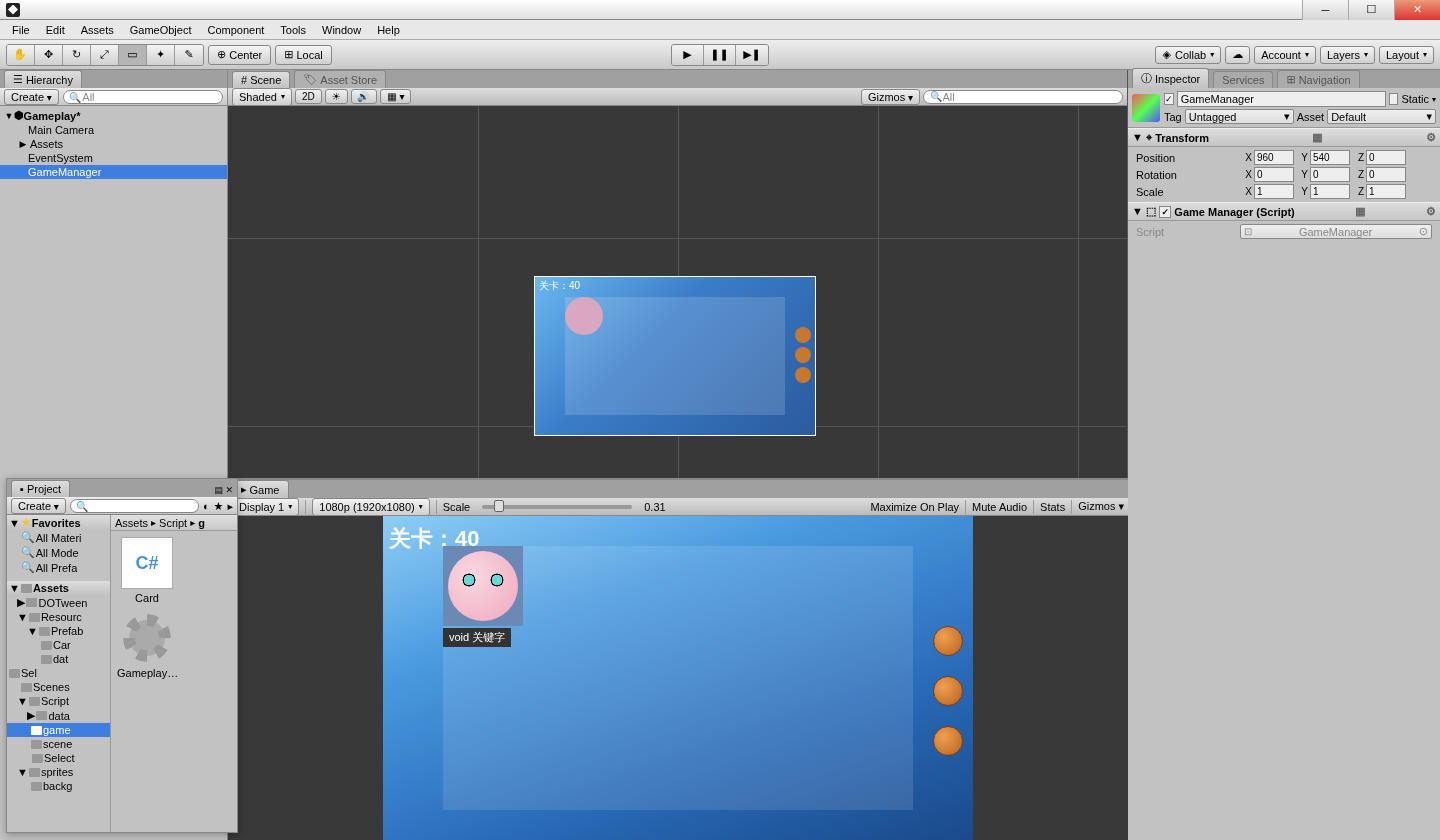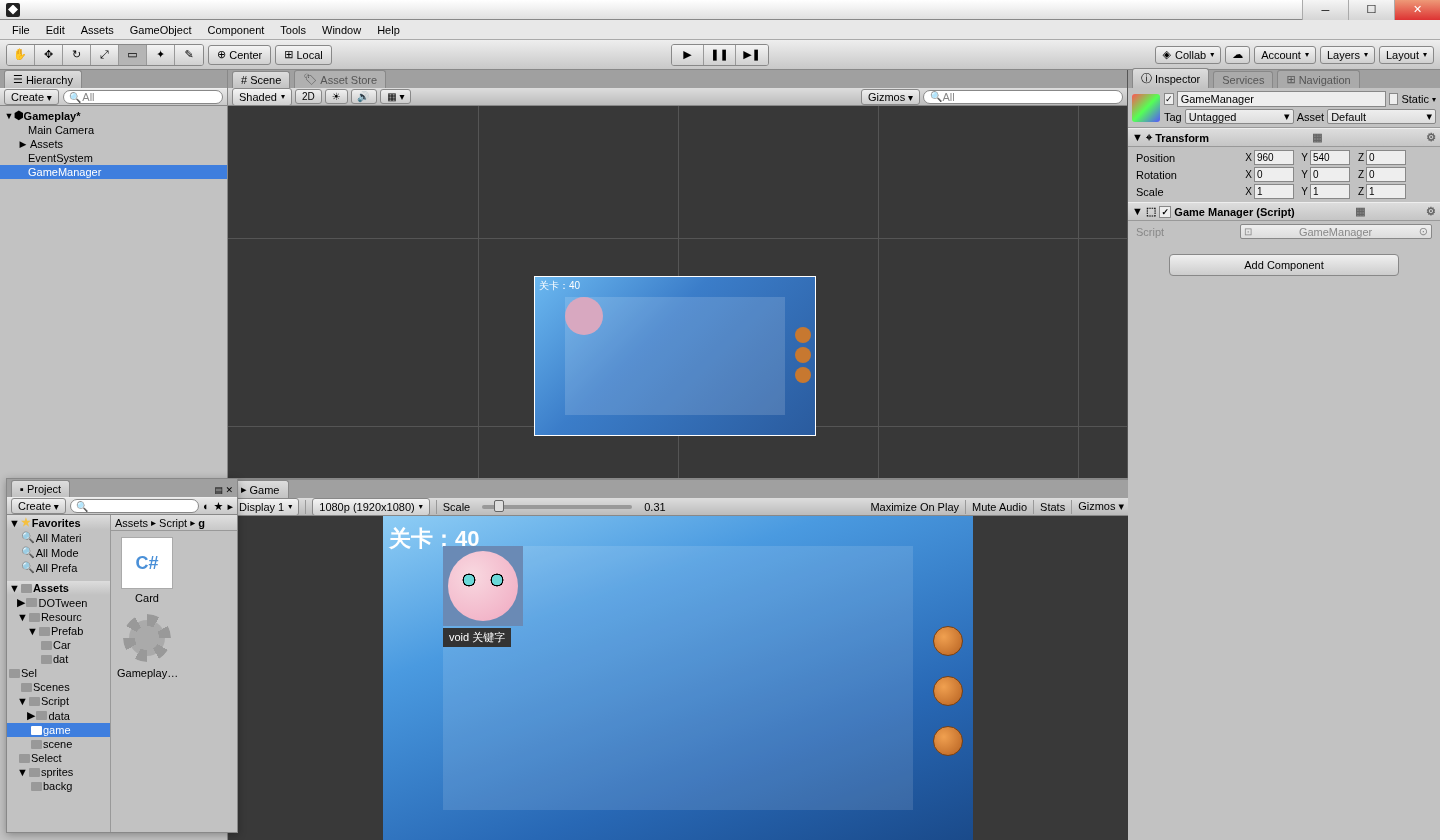--- a/index.html
+++ b/index.html
@@ -366,21 +366,20 @@
         <span class="gear-sm">▦</span>
         <span class="gear-sm">⚙</span>
       </div>
       <div class="comp-body">
         <div class="vec-row">
           <span class="lbl" style="color:#888">Script</span>
           <div class="drop-sm" style="color:#888">⊡ <span>GameManager</span><span>⊙</span></div>
         </div>
       </div>
 
-      <button class="add-comp">Add Component</button>
     </div>
   </div>
 </div>
 
 <div class="project-panel">
   <div class="panel-tabs">
     <div class="panel-tab">▪ <span>Project</span></div>
     <span style="margin-left:auto;padding:2px 4px;font-size:9px">▤ ✕</span>
   </div>
   <div class="panel-bar">
@@ -428,21 +427,21 @@
       <div class="row" style="padding-left:10px">▼<span class="folder-icon"></span><span>Script</span></div>
       <div class="row" style="padding-left:20px">▶<span class="folder-icon"></span><span>data</span></div>
       <div class="row sel" style="padding-left:24px">
           <span class="folder-icon" style="background:#fff"></span>
           <span>game</span>
         </div>
       <div class="row" style="padding-left:24px">
           <span class="folder-icon"></span>
           <span>scene</span>
         </div>
-      <div class="row" style="padding-left:12px">
+      <div class="row" style="padding-left:25px">
           <span class="folder-icon"></span>
           <span>Select</span>
         </div>
       <div class="row" style="padding-left:10px">▼<span class="folder-icon"></span><span>sprites</span></div>
       <div class="row" style="padding-left:24px">
           <span class="folder-icon"></span>
           <span>backg</span>
         </div>
     </div>
     <div style="flex:1;display:flex;flex-direction:column">

